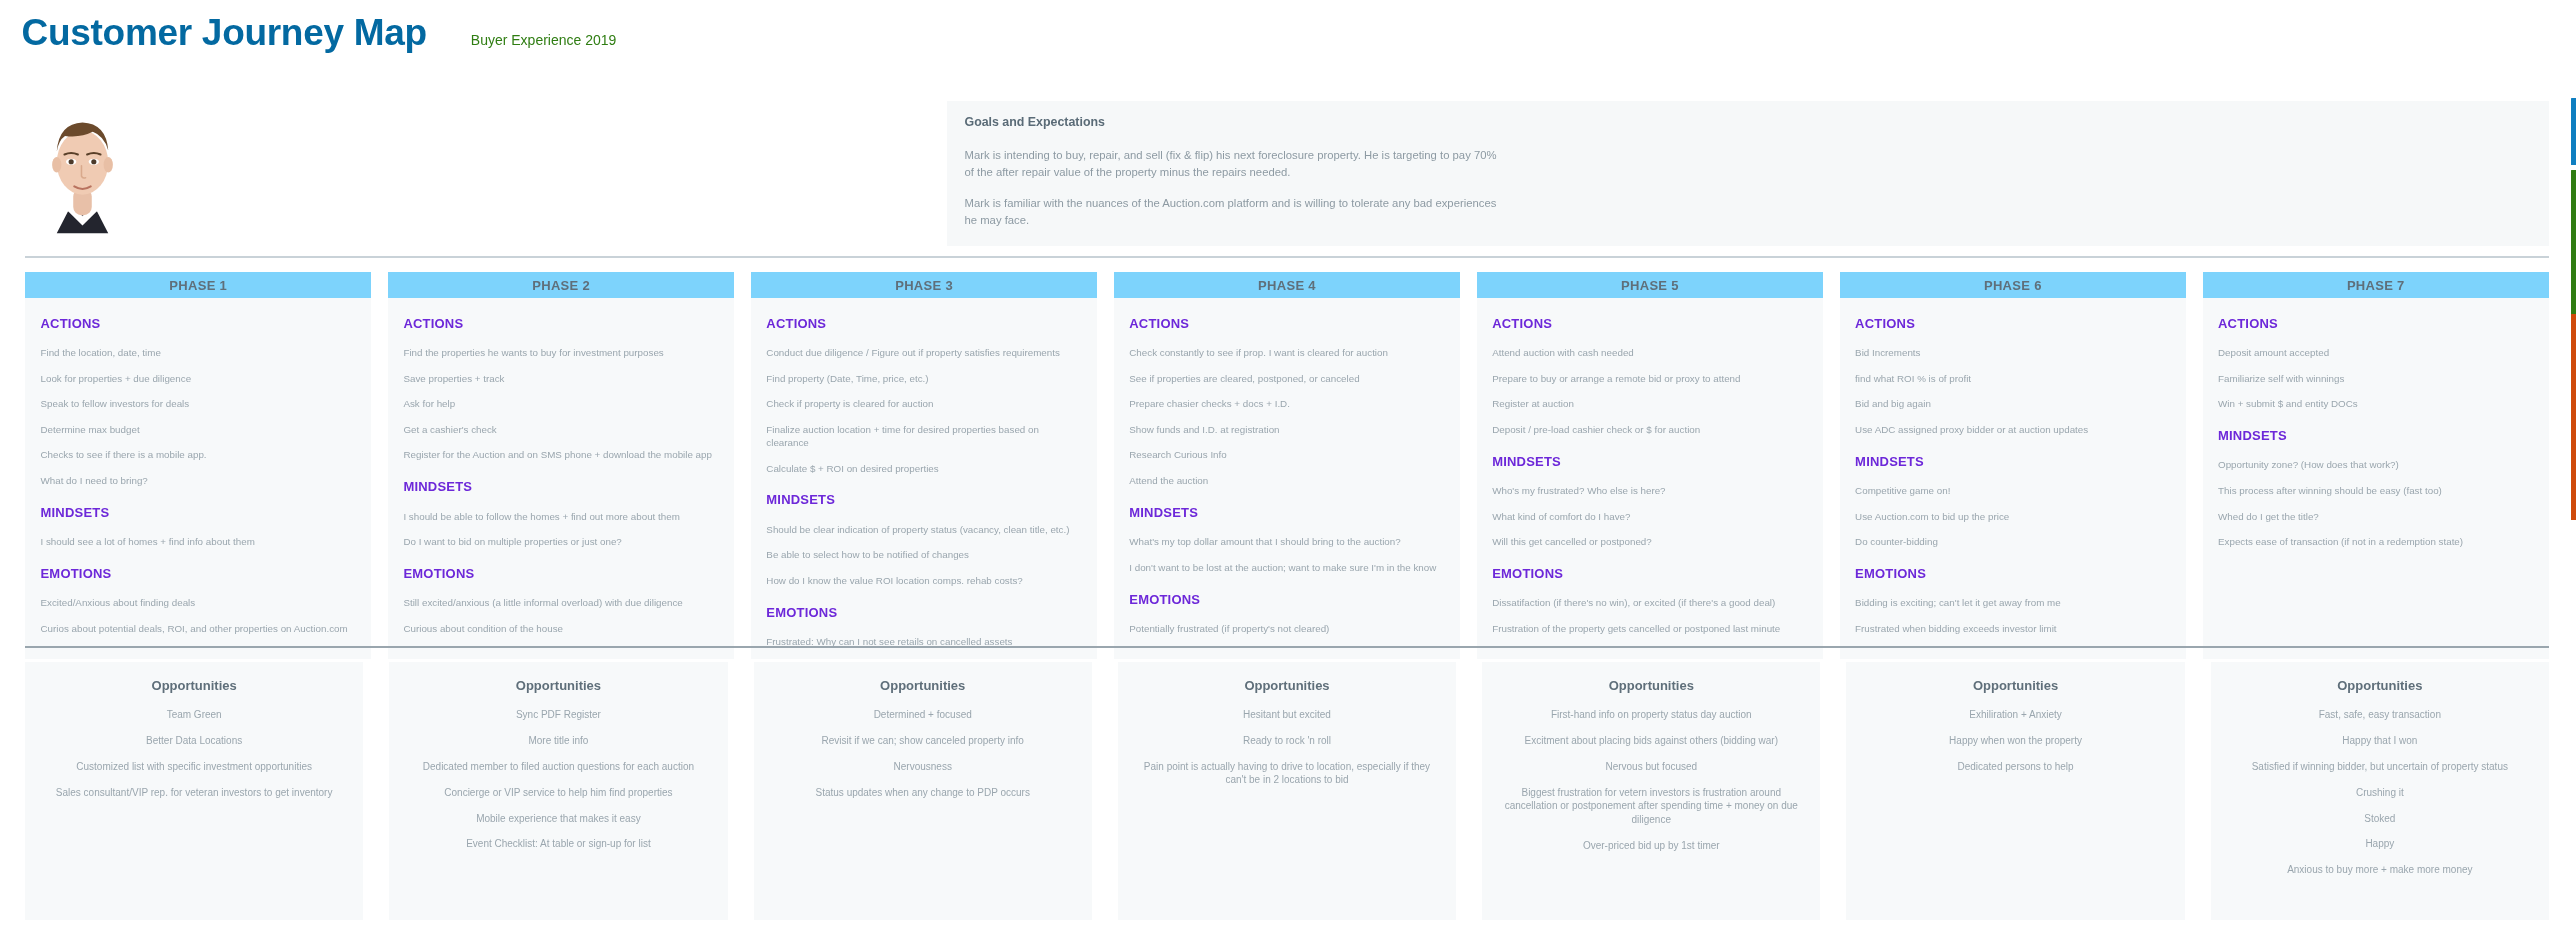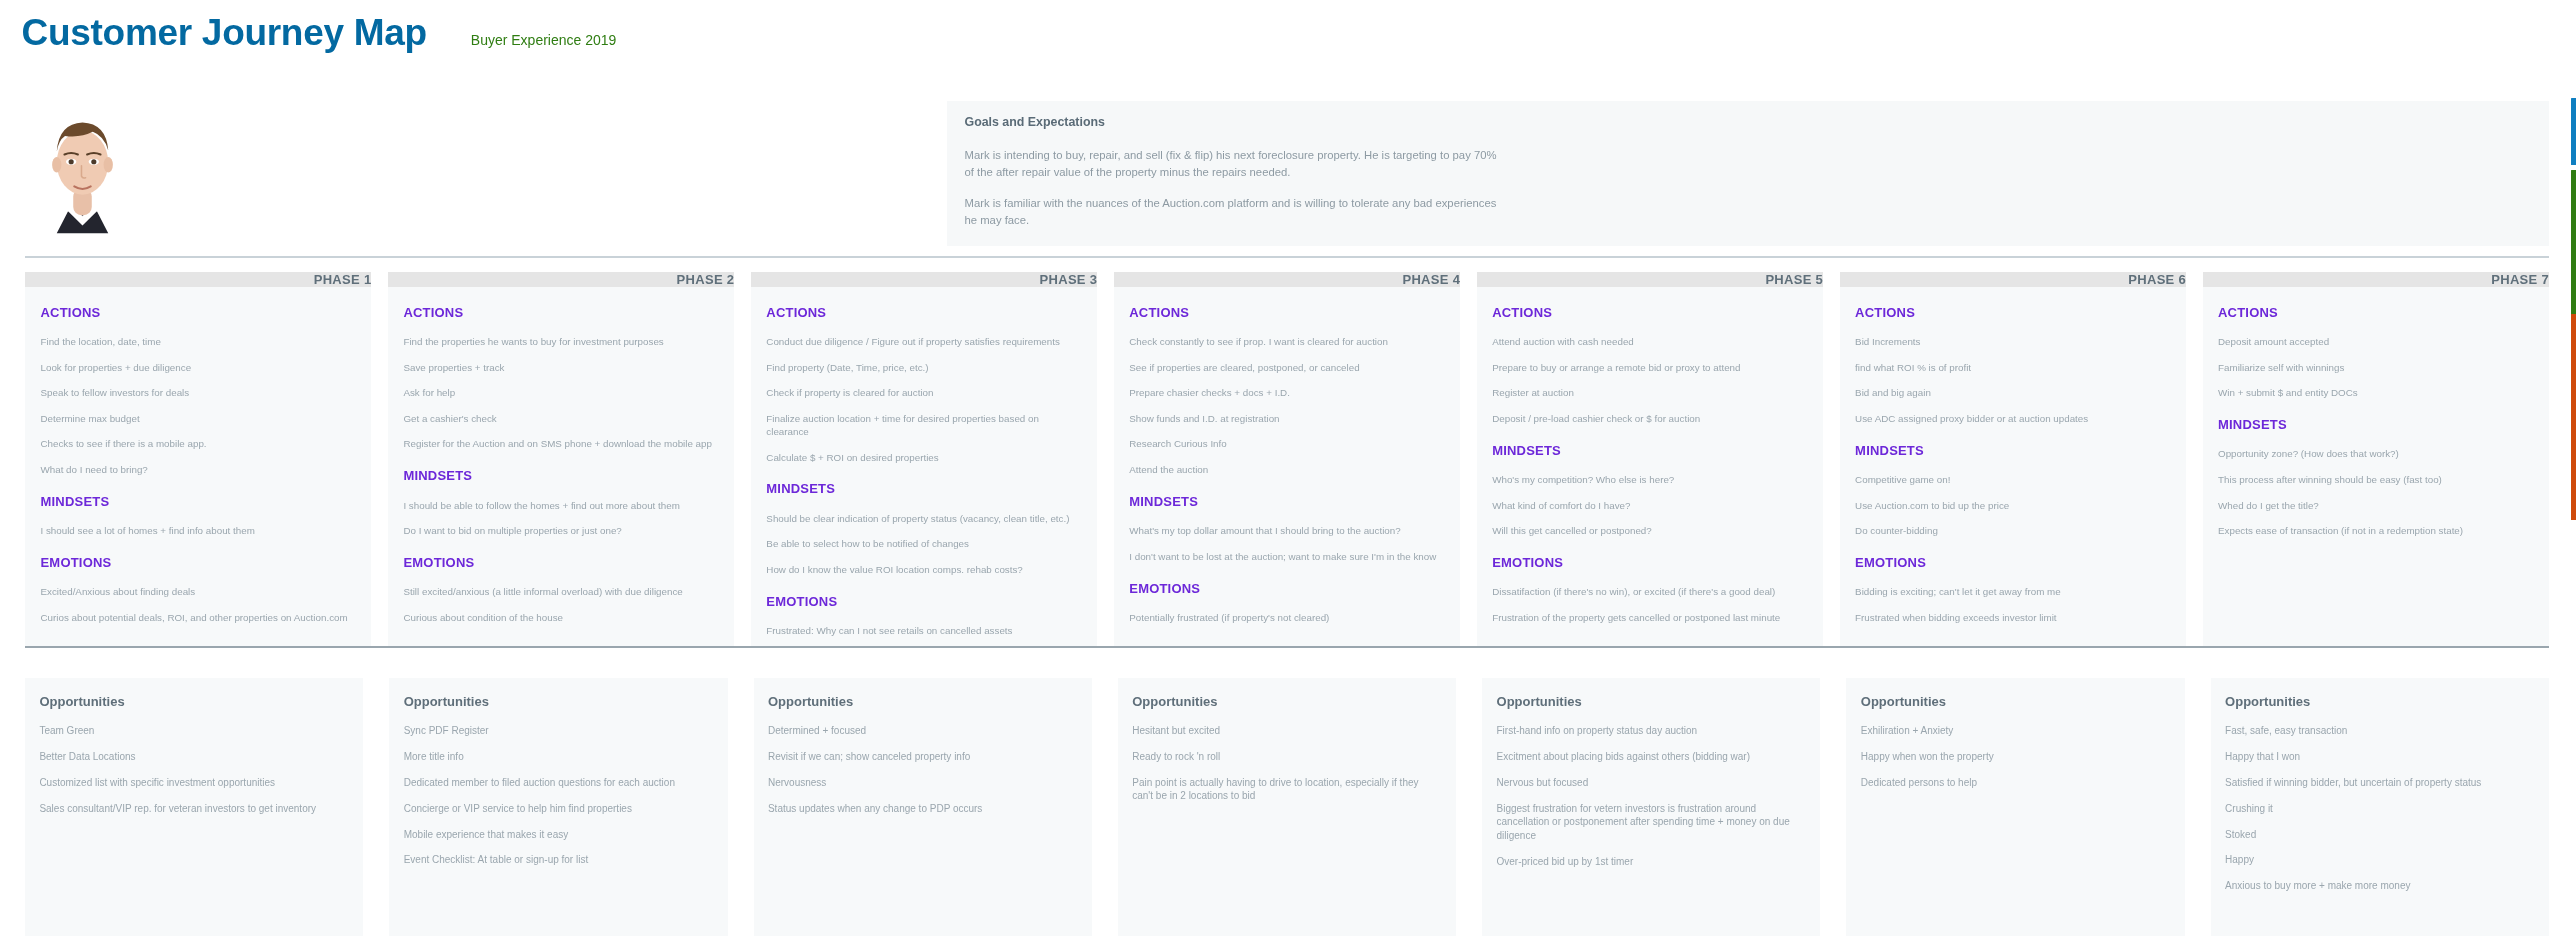--- a/index.html
+++ b/index.html
@@ -49,22 +49,22 @@
     background: #c9d2d8;
   }
 
   
   .phases {
     position: absolute; left: 25px; top: 272px; width: 2524px;
     display: flex; gap: 16.5px;
   }
   .phase-col { flex: 1 1 0; min-width: 0; }
   .phase-head {
-    background: #e5e5e5; height: 15px; display: flex;
-    align-items: center; justify-content: flex-end;
+    background: #7dd3fc; height: 26px; display: flex;
+    align-items: center; justify-content: center;
   }
   .phase-head span {
     font-size: 13px; font-weight: bold; color: #5f6f7a; letter-spacing: 0.3px;
   }
   .phase-body {
     background: #f7f9fa; padding: 17.5px 15.5px 20.6px 15.5px; height: 361px;
   }
   .sec-title {
     font-size: 13px; font-weight: bold; color: #6d28d9;
     letter-spacing: 0.2px; margin-bottom: 15.5px;
@@ -77,22 +77,22 @@
   .item:last-child { margin-bottom: 0; }
 
   
   .mid-divider {
     position: absolute; left: 25px; top: 646px; width: 2524px; height: 2.1px;
     background: #9aa6ae;
   }
 
   
   .opps {
-    position: absolute; left: 25px; top: 678px; width: 2524px;
-    display: flex; gap: 26px;
+    position: absolute; left: 25px; top: 662px; width: 2524px;
+    display: flex; gap: 26px; text-align: center;
   }
   .opp-col {
     flex: 1 1 0; min-width: 0; background: #f7f9fa;
     padding: 15.5px 14.4px 17.5px 14.4px; height: 258px;
   }
   .opp-title {
     font-size: 13px; font-weight: bold; color: #5f6f7a; margin-bottom: 15.5px;
   }
   .opp-item {
     font-size: 10px; color: #9aa6ae; line-height: 1.35;
@@ -259,21 +259,21 @@
         <div class="phase-body">
           <div class="sec">
             <div class="sec-title">ACTIONS</div>
             <div class="item">Attend auction with cash needed</div>
             <div class="item">Prepare to buy or arrange a remote bid or proxy to attend</div>
             <div class="item">Register at auction</div>
             <div class="item">Deposit / pre-load cashier check or $ for auction</div>
           </div>
           <div class="sec">
             <div class="sec-title">MINDSETS</div>
-            <div class="item">Who's my competition? Who else is here?</div>
+            <div class="item">Who's my frustrated? Who else is here?</div>
             <div class="item">What kind of comfort do I have?</div>
             <div class="item">Will this get cancelled or postponed?</div>
           </div>
           <div class="sec">
             <div class="sec-title">EMOTIONS</div>
             <div class="item">Dissatifaction (if there's no win), or excited (if there's a good deal)</div>
             <div class="item">Frustration of the property gets cancelled or postponed last minute</div>
           </div>
         </div>
       </div>

